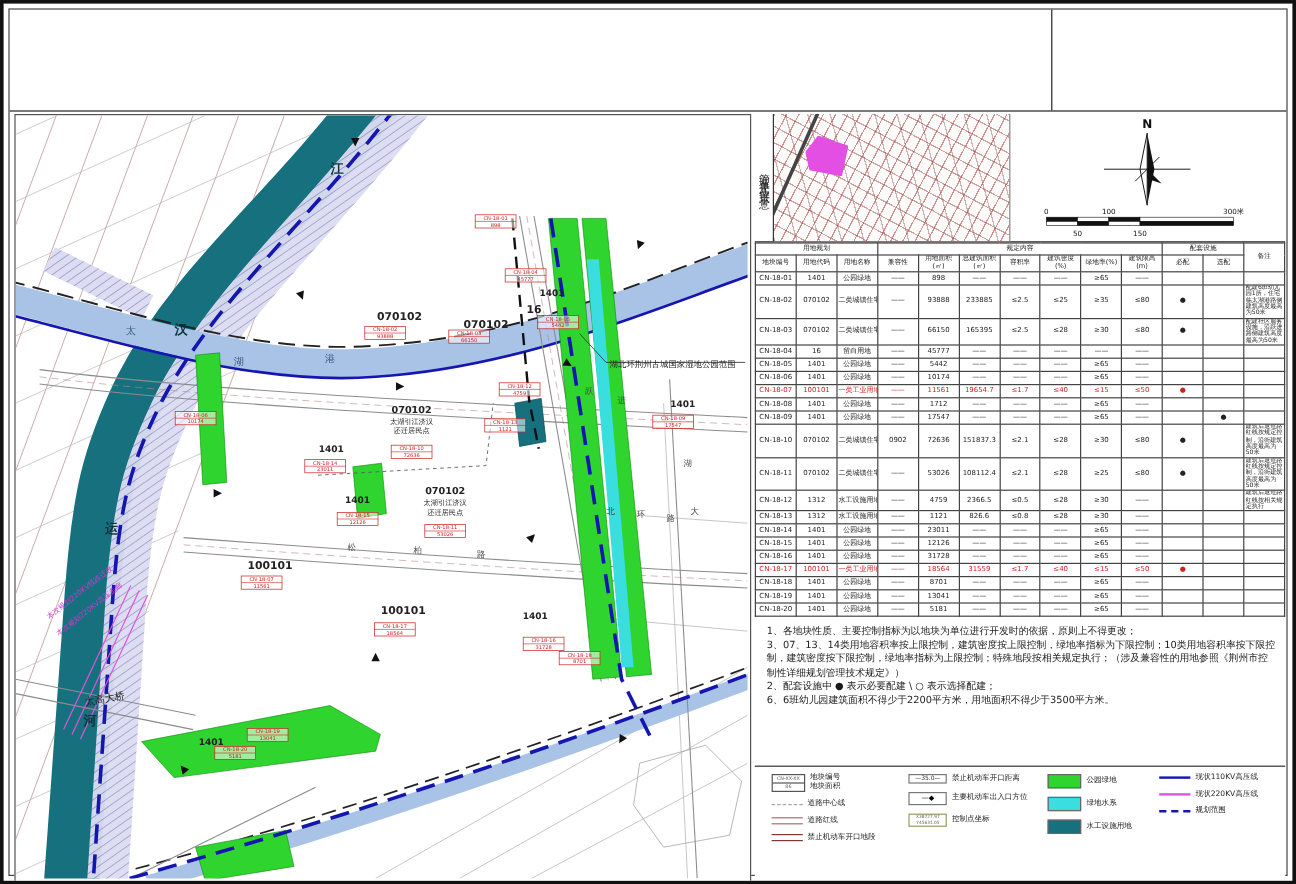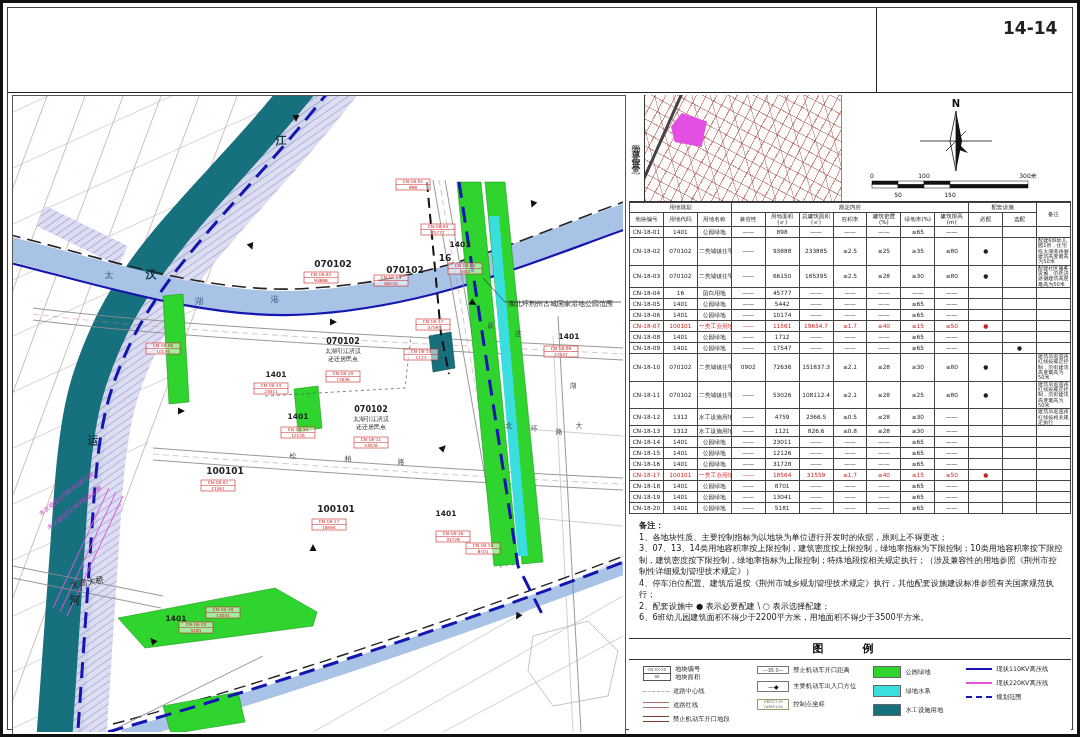--- a/index.html
+++ b/index.html
@@ -60,21 +60,20 @@
   .two-line{display:flex;flex-direction:column;justify-content:center;gap:1px;}
 </style>
 </head>
 <body>
 
 <div id="sheet">
   <div id="frame"></div>
 
   <div id="hdr">
     <div id="hdr-right">
-      <div id="hdr-page">14-14</div>
     </div>
   </div>
 
   <div id="map-wrap">
     <svg id="mapsvg" width="610" height="636" viewBox="0 0 610 636">
       <defs>
         <clipPath id="leftclip">
             <polygon points="0,0 262,0 30,636 0,636"></polygon>
           </clipPath>
         <pattern id="hatch" width="6" height="6" patternUnits="userSpaceOnUse" patternTransform="rotate(55)">
@@ -688,32 +687,29 @@
             <td style="width:5.6%" class="">≥65</td>
             <td style="width:6.6%" class="">——</td>
             <td style="width:3.1%" class=""></td>
             <td style="width:3.1%" class=""></td>
             <td style="width:24%" class="rk"></td>
           </tr>
         </tbody>
     </table>
 
     <div id="notes">
-      <div class="nt-title">备注：</div>
       <div id="notes-list">
           <div>1、各地块性质、主要控制指标为以地块为单位进行开发时的依据，原则上不得更改；</div>
           <div>3、07、13、14类用地容积率按上限控制，建筑密度按上限控制，绿地率指标为下限控制；10类用地容积率按下限控制，建筑密度按下限控制，绿地率指标为上限控制；特殊地段按相关规定执行；（涉及兼容性的用地参照《荆州市控制性详细规划管理技术规定》）</div>
-          <div>4、停车泊位配置、建筑后退按《荆州市城乡规划管理技术规定》执行，其他配套设施建设标准参照有关国家规范执行；</div>
           <div>2、配套设施中 ● 表示必要配建 \ ○ 表示选择配建；</div>
           <div>6、6班幼儿园建筑面积不得少于2200平方米，用地面积不得少于3500平方米。</div>
         </div>
     </div>
 
     <div id="legend">
-      <div id="legend-title">图　例</div>
       <div id="legend-grid">
           <div class="lg-col c1">
             <div class="lg-item">
               <div class="sym sym-parcel">
                 <div>CN-XX-XX</div>
                 <div>86</div>
               </div>
               <div class="lg-label two-line">
                 <span>地块编号</span>
                 <span>地块面积</span>

